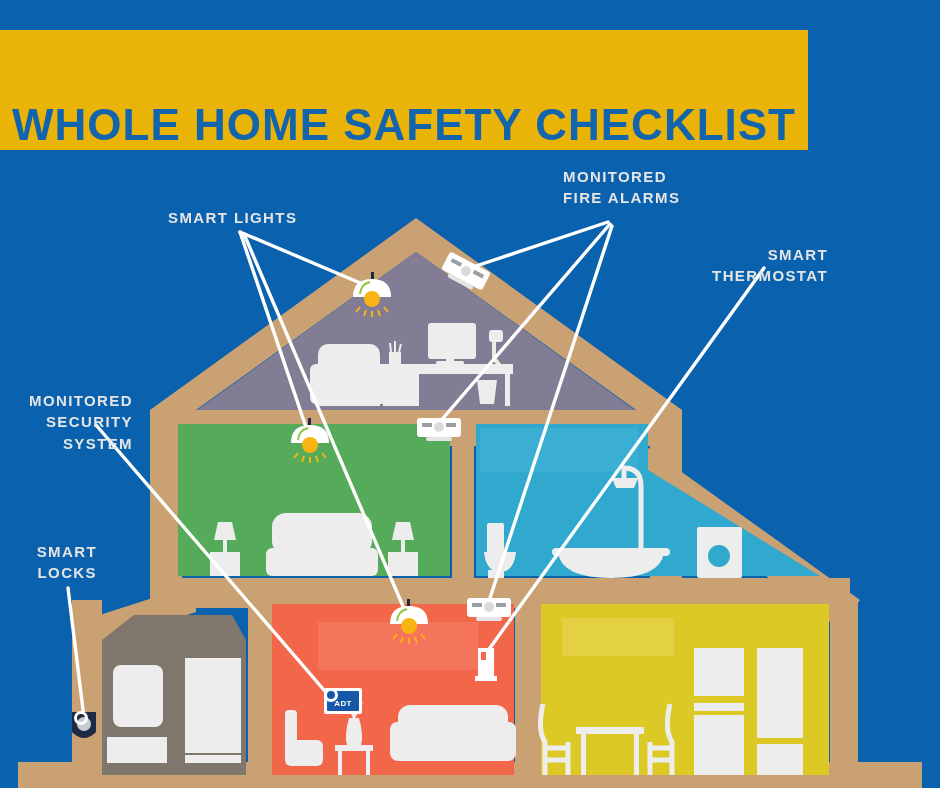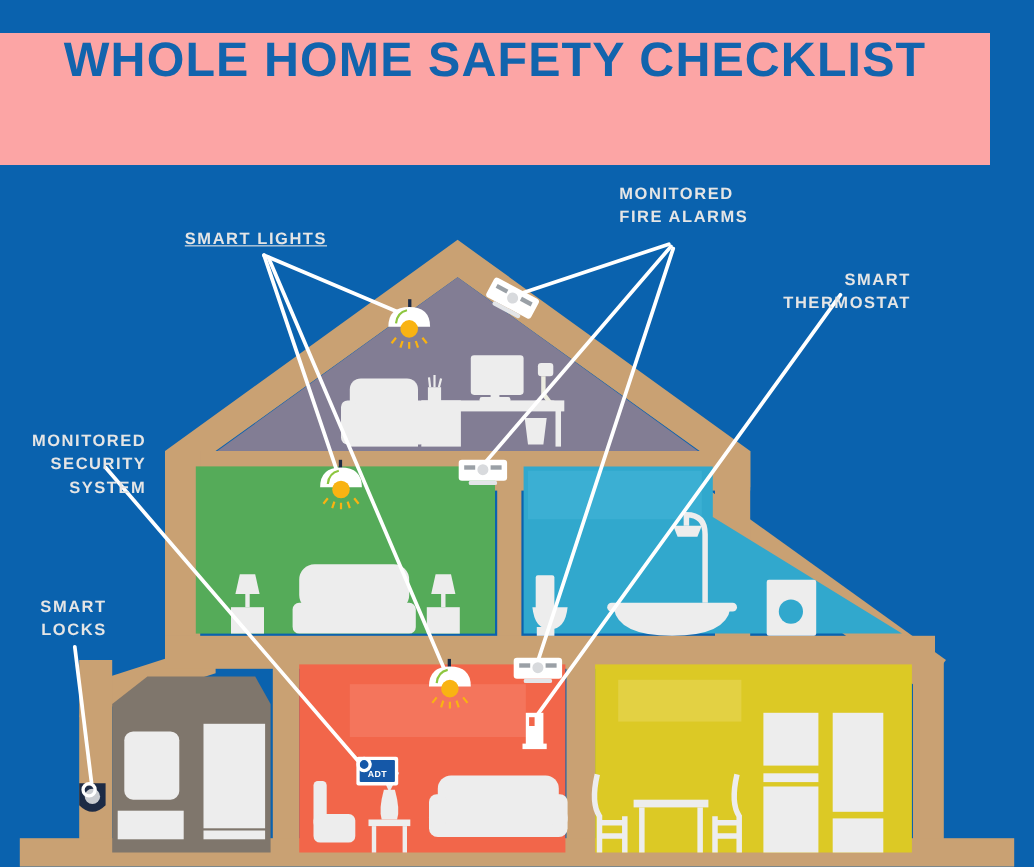--- a/index.html
+++ b/index.html
@@ -4,35 +4,35 @@
 <style>
   html,body{margin:0;padding:0;background:#0a62ae;}
   body{
     width:940px;height:788px;overflow:hidden;position:relative;
     font-family:"Liberation Sans",sans-serif;
   }
   #stage{position:absolute;left:0;top:0;width:940px;height:788px;}
   #stage svg{display:block;width:940px;height:788px;}
 
   .banner{
-    position:absolute;left:0;top:30px;width:900px;height:120px;
-    background:#fca5a5;display:flex;align-items:flex-start;justify-content:center;
+    position:absolute;left:0;top:30px;width:808px;height:120px;
+    background:#eab308;display:flex;align-items:flex-end;justify-content:center;
   }
   .banner-title{
     color:#1264ad;font-size:44px;font-weight:bold;letter-spacing:1px;
     font-family:"Liberation Sans",sans-serif;text-transform:uppercase;
     white-space:nowrap;
   }
 
   .lbl{
     position:absolute;color:#e5e5e5;font-weight:bold;font-size:15px;
     letter-spacing:1.4px;line-height:1.42;text-transform:uppercase;
     font-family:"Liberation Sans",sans-serif;white-space:pre-line;
   }
-  #lbl-smart-lights{left:168px;top:207px;text-align:left;text-decoration:underline;}
+  #lbl-smart-lights{left:168px;top:207px;text-align:left;}
   #lbl-fire-alarms{left:563px;top:166px;text-align:left;}
   #lbl-thermostat{left:712px;top:244px;text-align:right;width:116px;}
   #lbl-security{left:0px;top:390px;text-align:right;width:133px;}
   #lbl-locks{left:0px;top:541px;text-align:right;width:97px;}
 
   .adt-text{
     font-family:"Liberation Sans",sans-serif;font-weight:bold;
     font-size:8px;fill:#ffffff;letter-spacing:0.3px;
   }
 </style>

